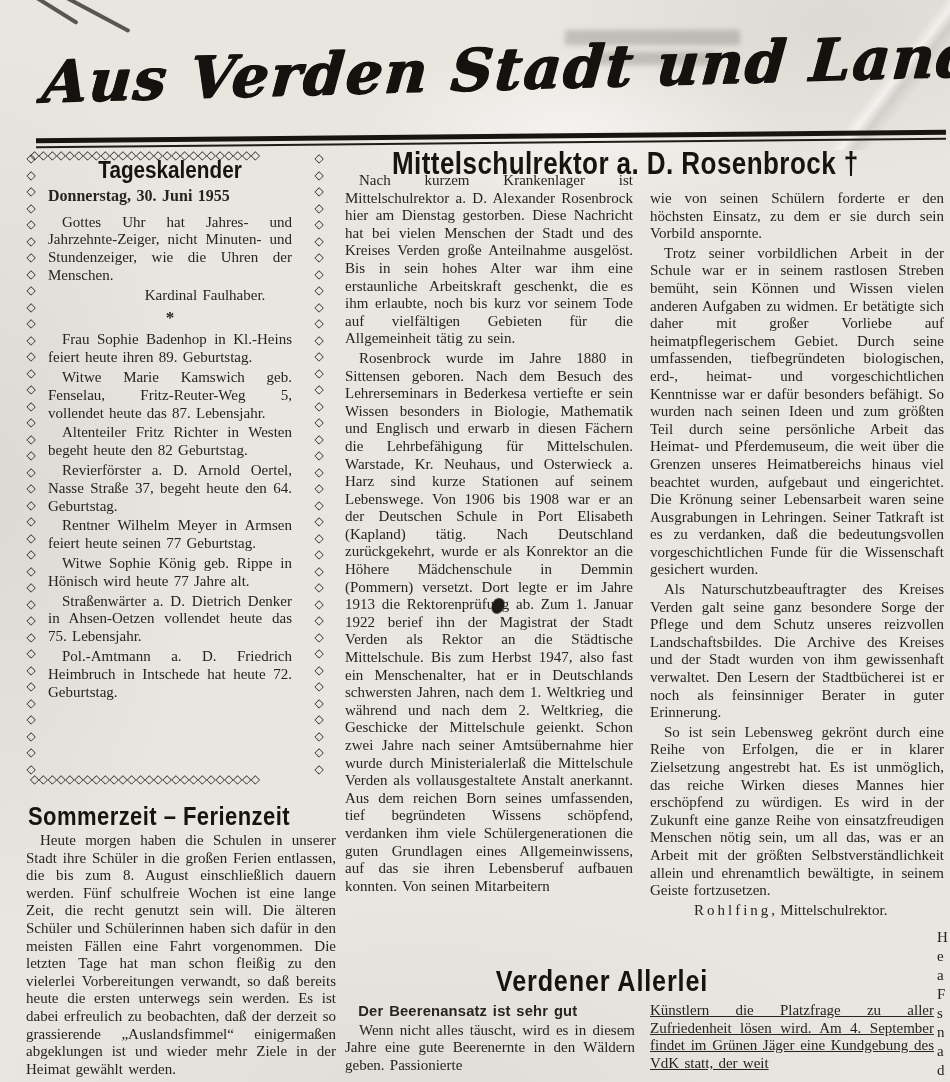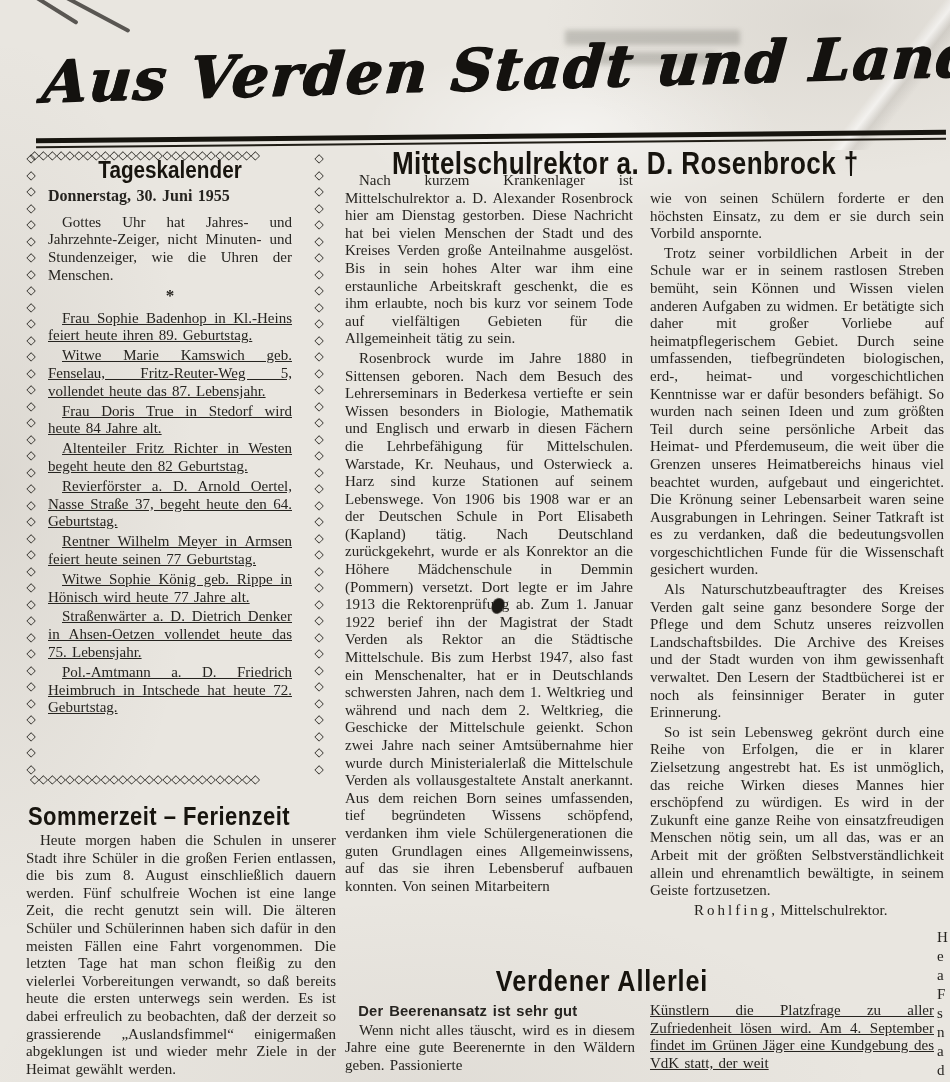--- a/index.html
+++ b/index.html
@@ -59,21 +59,21 @@
   .dia-v{white-space:pre-line; line-height:16.5px; text-align:center; width:14px;}
   .tk-content{position:absolute; left:48px; top:160px; width:244px; text-align:justify;
     font-size:15px; line-height:17.8px; word-spacing:1.5px;}
   .tk-title{font-family:"Liberation Sans",sans-serif; font-weight:bold; font-size:23px;
     text-align:center; transform:scaleX(0.9); transform-origin:center; color:#17140e;
     margin:2px 0 7px 0; white-space:nowrap;}
   .tk-date{font-weight:bold; font-size:16px; margin:0 0 9px 0;}
   .tk-quote{margin:0 0 2px 0; text-indent:14px;}
   .tk-author{text-align:center; padding-left:70px; margin:0 0 4px 0;}
   .tk-star{text-align:center; font-weight:bold; font-size:17px; margin:0 0 5px 0;}
-  .tk-content p.entry{margin:0 0 2px 0; text-indent:14px;text-decoration:underline;}
+  .tk-content p.entry{margin:0 0 2px 0; text-indent:14px;}
   
   .scratch{position:absolute; background:#34322e; border-radius:2px; opacity:0.8;}
   .s1{left:24px; top:6px; width:58px; height:4px; transform:rotate(32deg);}
   .s2{left:60px; top:12px; width:74px; height:4px; transform:rotate(28deg);}
   .ghost{position:absolute; background:rgba(95,92,86,0.28); filter:blur(2.5px); border-radius:2px;}
   .g1{left:565px; top:30px; width:175px; height:15px;}
   .g2{left:598px; top:52px; width:118px; height:13px;}
   .crease{position:absolute; left:770px; top:-30px; width:280px; height:180px; pointer-events:none;
     background:linear-gradient(128deg, transparent 47%, rgba(255,255,255,0.55) 50%, rgba(60,55,48,0.10) 53%, transparent 57%);}
   .blot{position:absolute; left:492px; top:598px; width:12px; height:16px; background:#1c1a16;
@@ -176,24 +176,24 @@
 ◇
 ◇
 ◇
 ◇
 ◇</div>
 
     <div class="tk-content">
       <div class="tk-title">Tageskalender</div>
       <div class="tk-date">Donnerstag, 30. Juni 1955</div>
       <p class="tk-quote">Gottes Uhr hat Jahres- und Jahrzehnte-Zeiger, nicht Minuten- und Stundenzeiger, wie die Uhren der Menschen.</p>
+      <div class="tk-author">Kardinal Faulhaber.</div>
       <div class="tk-star">*</div>
       <p class="entry">Frau Sophie Badenhop in Kl.-Heins feiert heute ihren 89. Geburtstag.</p>
       <p class="entry">Witwe Marie Kamswich geb. Fenselau, Fritz-Reuter-Weg 5, vollendet heute das 87. Lebensjahr.</p>
-      <p class="entry">Frau Doris True in Stedorf wird heute 84 Jahre alt.</p>
       <p class="entry">Altenteiler Fritz Richter in Westen begeht heute den 82 Geburtstag.</p>
       <p class="entry">Revierförster a. D. Arnold Oertel, Nasse Straße 37, begeht heute den 64. Geburtstag.</p>
       <p class="entry">Rentner Wilhelm Meyer in Armsen feiert heute seinen 77 Geburtstag.</p>
       <p class="entry">Witwe Sophie König geb. Rippe in Hönisch wird heute 77 Jahre alt.</p>
       <p class="entry">Straßenwärter a. D. Dietrich Denker in Ahsen-Oetzen vollendet heute das 75. Lebensjahr.</p>
       <p class="entry">Pol.-Amtmann a. D. Friedrich Heimbruch in Intschede hat heute 72. Geburtstag.</p>
     </div>
   </div>
 
   <div class="h-sans obit-headline">Mittelschulrektor a. D. Rosenbrock †</div>

